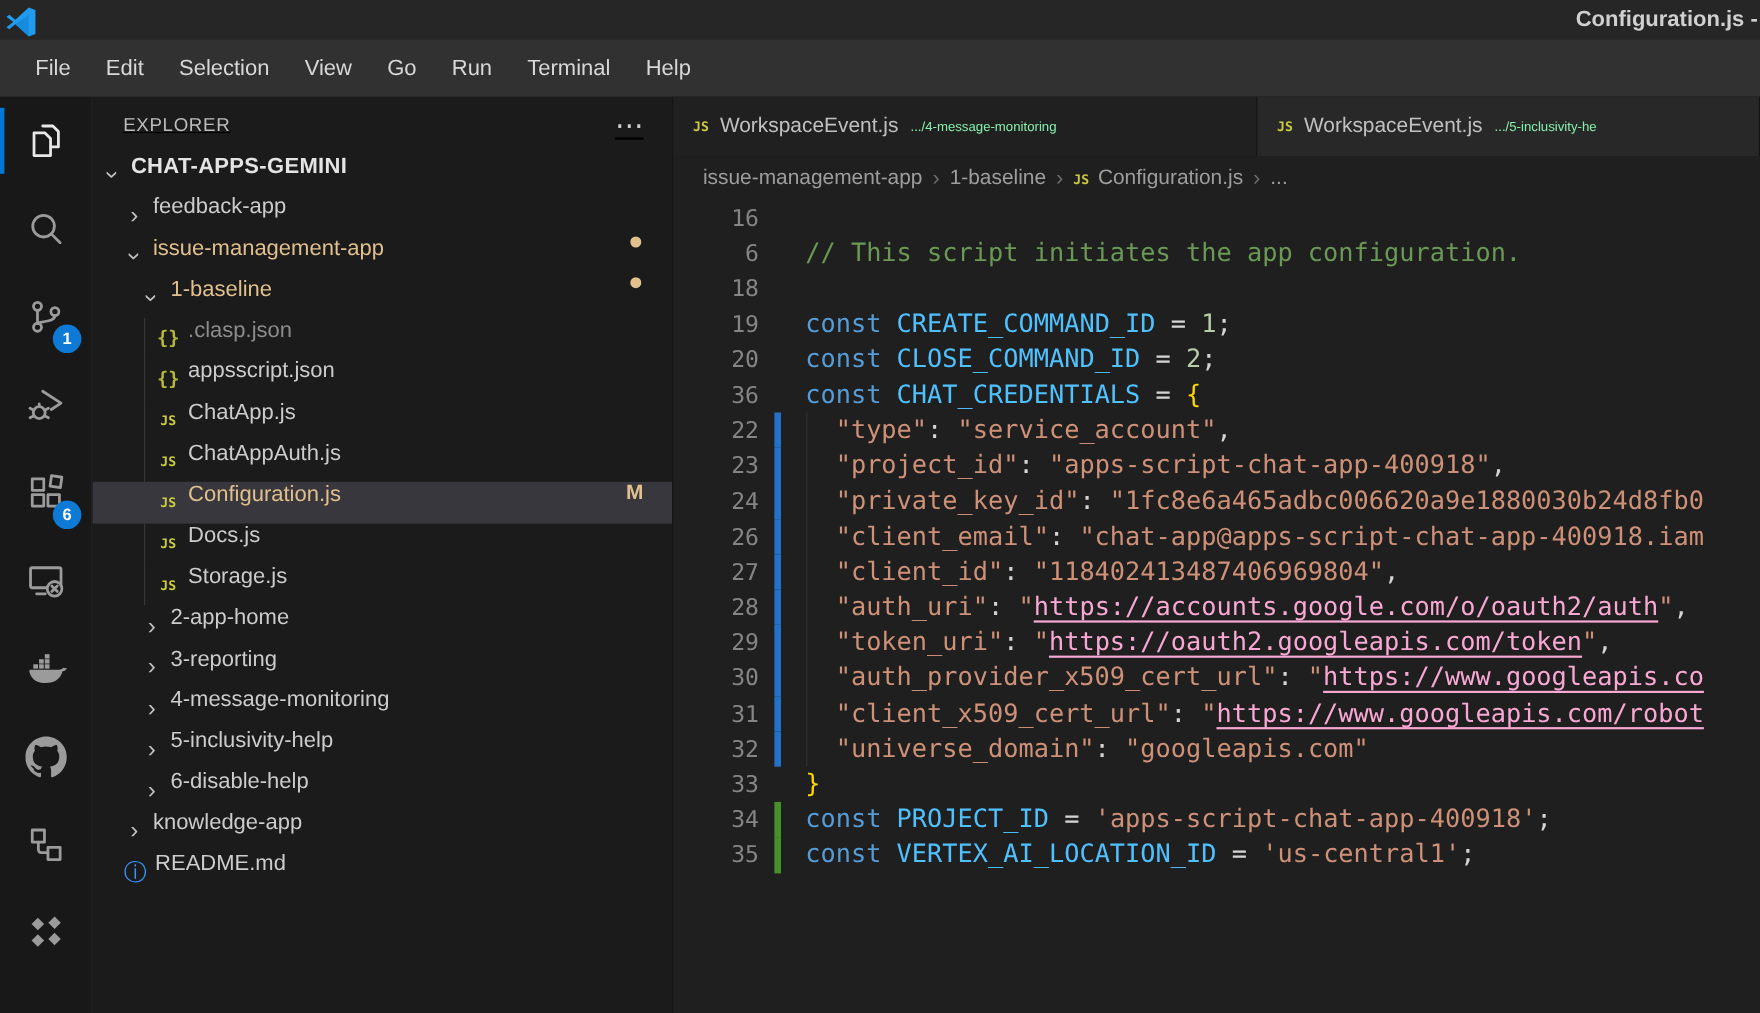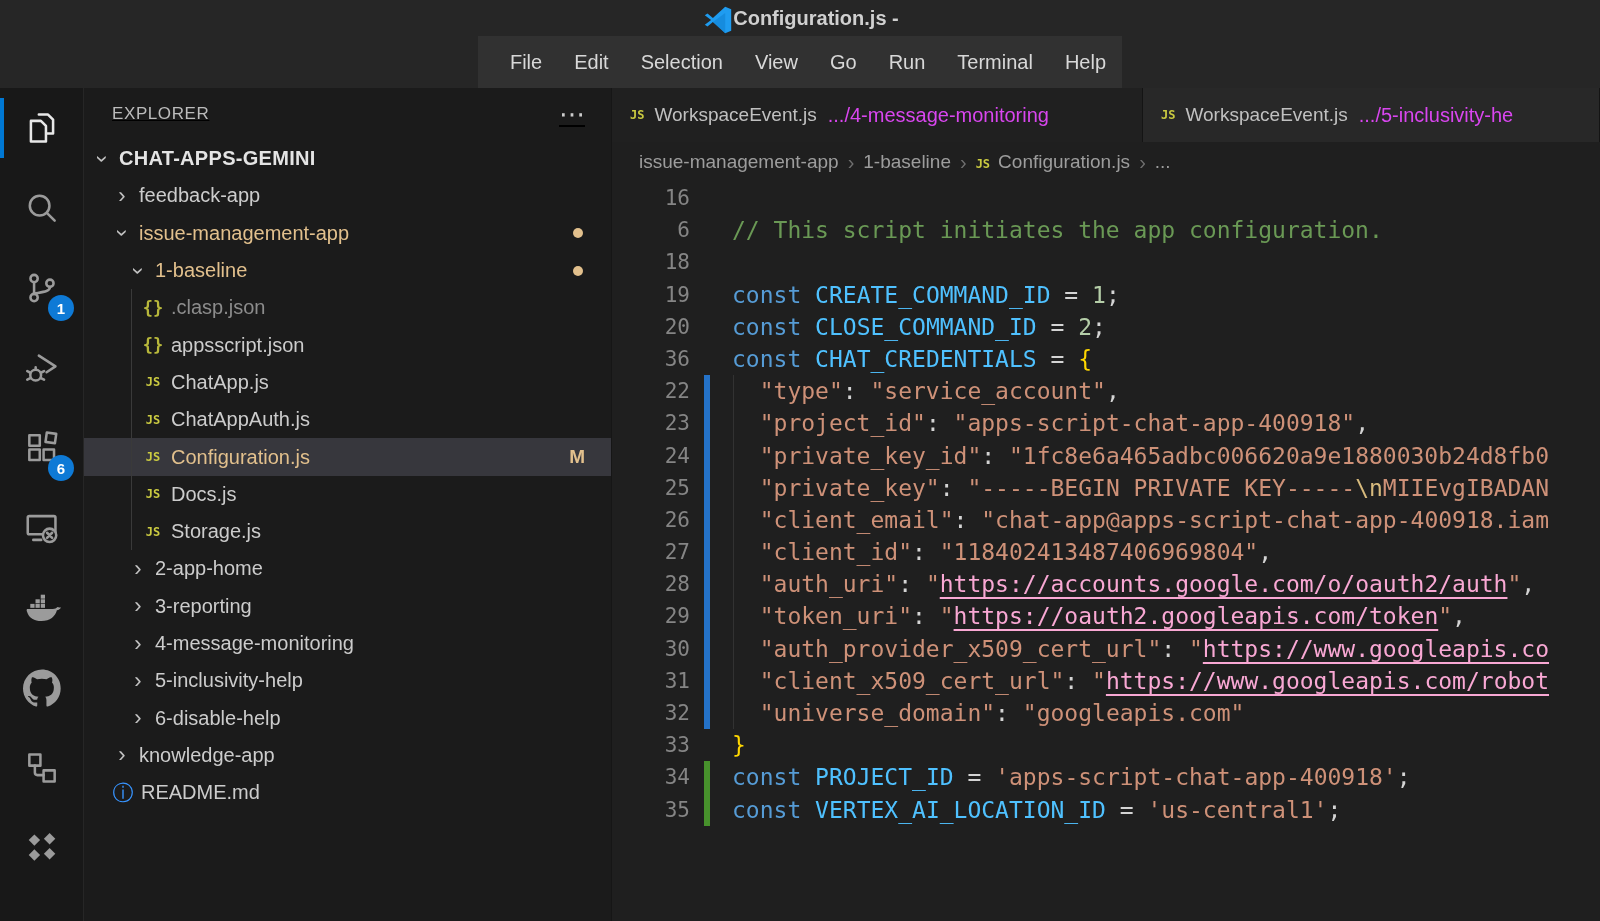--- a/index.html
+++ b/index.html
@@ -1,20 +1,20 @@
 <!DOCTYPE html>
 <html><head>
 <meta charset="utf-8">
 <style>
   * { box-sizing: border-box; margin: 0; padding: 0; }
   html,body { width:1600px; height:921px; overflow:hidden; background:#1f1f1f;
     font-family:"Liberation Sans", sans-serif; -webkit-font-smoothing:antialiased; }
 
   
-  .titlebar { height:88px; display:flex; flex-direction:column; background:#262626;align-items:center; }
+  .titlebar { height:88px; display:flex; flex-direction:column; background:#262626; }
   .tb-top { height:36px; display:flex; align-items:center; padding:0 2px 0 4px; }
   .logo { width:30px; height:30px; margin-top:4px; }
   .win-title { margin-left:auto; color:#d0d0d0; font-size:20px; font-weight:700; white-space:nowrap; }
   .menubar { height:52px; display:flex; align-items:center; padding-left:16px; background:#313131; }
   .menu-item { padding:0 16px; color:#d8d8d8; font-size:20px; height:100%; display:flex; align-items:center; cursor:pointer; }
 
   
   .main { display:flex; height:833px; }
 
   
@@ -25,21 +25,21 @@
   .ab-item.active::before { content:''; position:absolute; left:0; top:10px; bottom:10px; width:4px; background:#0078d4; }
   .ab-badge { position:absolute; right:9px; bottom:7px; min-width:26px; height:26px; padding:0 4px; border-radius:13px;
     background:#0e7ad6; color:#fff; font-size:15px; font-weight:700; display:flex; align-items:center; justify-content:center; }
 
   
   .sidebar { width:528px; background:#1b1b1b; border-right:1px solid #161616; flex:none; display:flex; flex-direction:column; }
   .sb-header { height:52px; display:flex; align-items:center; padding:0 26px 0 28px; flex:none;text-decoration:underline; }
   .sb-title { color:#bcbcbc; font-size:17px; letter-spacing:.6px; }
   .sb-more { margin-left:auto; color:#cccccc; font-size:26px; line-height:10px; cursor:pointer; }
   .tree { flex:1; overflow:hidden; }
-  .tree-row { height:37.3px; display:flex; align-items:center; position:relative; color:#cccccc; font-size:20px; cursor:pointer; white-space:nowrap; }
+  .tree-row { height:37.3px; display:flex; position:relative; color:#cccccc; font-size:20px; cursor:pointer; white-space:nowrap; }
   .tree-row.selected { background:#37373d; }
   .tree-row.guide::before { content:''; position:absolute; left:47px; top:0; bottom:0; width:1px; background:#3a3a3a; }
   .lvl0 { padding-left:6px; }  .lvl1 { padding-left:26px; }
   .lvl2 { padding-left:42px; } .lvl3 { padding-left:56px; }
   .tw { width:24px; flex:none; text-align:center; color:#c2c2c2; font-size:22px; line-height:20px; display:inline-block; }
   .tw.down { transform:rotate(90deg); }
   .fi { width:26px; flex:none; text-align:center; display:inline-block; font-family:"DejaVu Sans Mono",monospace; }
   .fi-json { color:#b7b73b; font-size:17px; font-weight:700; }
   .fi-js { color:#cbcb41; font-size:12px; font-weight:700; }
   .fi-info { color:#3794ff; font-size:21px; font-family:"DejaVu Sans",sans-serif; }
@@ -50,21 +50,21 @@
   .git-dot { margin-left:auto; margin-right:28px; width:10px; height:10px; border-radius:50%; background:#e2c08d; flex:none; }
   .git-M { margin-left:auto; margin-right:26px; color:#e2c08d; font-size:19px; font-weight:600; flex:none; }
 
   
   .editor { flex:1; min-width:0; display:flex; flex-direction:column; background:#1f1f1f; }
   .tabstrip { height:54px; background:#191919; display:flex; flex:none; }
   .tab { display:flex; align-items:center; padding:0 18px; font-size:19px; color:#c0c0c0; border-right:1px solid #141414; cursor:pointer; white-space:nowrap; overflow:hidden; }
   .tab:nth-child(1) { width:531px; background:#202020; flex:none; }
   .tab:nth-child(2) { flex:1; background:#282828; }
   .tab .fi { width:auto; margin-right:10px; }
-  .tab-desc { color:#d946ef; margin-left:11px; font-size:20px; }
+  .tab-desc { color:#86efac; margin-left:11px; font-size:12px; }
   .breadcrumb { height:40px; display:flex; align-items:center; padding-left:27px; font-size:19px; color:#9d9d9d; flex:none; }
   .crumb { cursor:pointer; }
   .crumb-sep { margin:0 9px; color:#6f6f6f; font-size:20px; }
   .breadcrumb .fi { width:auto; margin-right:8px; }
 
   .code { flex:1; overflow:hidden; font-family:"DejaVu Sans Mono",monospace; font-size:23px; cursor:text; }
   .code-line { height:32.2px; line-height:32.2px; display:flex; white-space:pre; position:relative; }
   .ln { width:78px; flex:none; text-align:right; color:#858585; font-size:21px; }
   .gut { width:6px; flex:none; margin-left:14px; }
   .gut.modified { background:#2472c8; }
@@ -352,21 +352,20 @@
     <div class="code" id="code">
         <div class="code-line"><span class="ln">16</span><span class="gut "></span><span class="txt"></span></div>
         <div class="code-line"><span class="ln">6</span><span class="gut "></span><span class="txt"><span class="tk-cm">// This script initiates the app configuration.</span></span></div>
         <div class="code-line"><span class="ln">18</span><span class="gut "></span><span class="txt"></span></div>
         <div class="code-line"><span class="ln">19</span><span class="gut "></span><span class="txt"><span class="tk-kw">const</span><span class="tk-op"> </span><span class="tk-cn">CREATE_COMMAND_ID</span><span class="tk-op"> = </span><span class="tk-num">1</span><span class="tk-op">;</span></span></div>
         <div class="code-line"><span class="ln">20</span><span class="gut "></span><span class="txt"><span class="tk-kw">const</span><span class="tk-op"> </span><span class="tk-cn">CLOSE_COMMAND_ID</span><span class="tk-op"> = </span><span class="tk-num">2</span><span class="tk-op">;</span></span></div>
         <div class="code-line"><span class="ln">36</span><span class="gut "></span><span class="txt"><span class="tk-kw">const</span><span class="tk-op"> </span><span class="tk-cn">CHAT_CREDENTIALS</span><span class="tk-op"> = </span><span class="tk-br">{</span></span></div>
         <div class="code-line ig"><span class="ln">22</span><span class="gut modified"></span><span class="txt"><span class="tk-str">  "type"</span><span class="tk-op">: </span><span class="tk-str">"service_account"</span><span class="tk-op">,</span></span></div>
         <div class="code-line ig"><span class="ln">23</span><span class="gut modified"></span><span class="txt"><span class="tk-str">  "project_id"</span><span class="tk-op">: </span><span class="tk-str">"apps-script-chat-app-400918"</span><span class="tk-op">,</span></span></div>
         <div class="code-line ig"><span class="ln">24</span><span class="gut modified"></span><span class="txt"><span class="tk-str">  "private_key_id"</span><span class="tk-op">: </span><span class="tk-str">"1fc8e6a465adbc006620a9e1880030b24d8fb0</span></span></div>
-        <div class="code-line ig"><span class="ln">25</span><span class="gut modified"></span><span class="txt"><span class="tk-str">  "private_key"</span><span class="tk-op">: </span><span class="tk-str">"-----BEGIN PRIVATE KEY-----</span><span class="tk-esc">\n</span><span class="tk-str">MIIEvgIBADAN</span></span></div>
         <div class="code-line ig"><span class="ln">26</span><span class="gut modified"></span><span class="txt"><span class="tk-str">  "client_email"</span><span class="tk-op">: </span><span class="tk-str">"chat-app@apps-script-chat-app-400918.iam</span></span></div>
         <div class="code-line ig"><span class="ln">27</span><span class="gut modified"></span><span class="txt"><span class="tk-str">  "client_id"</span><span class="tk-op">: </span><span class="tk-str">"118402413487406969804"</span><span class="tk-op">,</span></span></div>
         <div class="code-line ig"><span class="ln">28</span><span class="gut modified"></span><span class="txt"><span class="tk-str">  "auth_uri"</span><span class="tk-op">: </span><span class="tk-str">"</span><span class="tk-url">https://accounts.google.com/o/oauth2/auth</span><span class="tk-str">"</span><span class="tk-op">,</span></span></div>
         <div class="code-line ig"><span class="ln">29</span><span class="gut modified"></span><span class="txt"><span class="tk-str">  "token_uri"</span><span class="tk-op">: </span><span class="tk-str">"</span><span class="tk-url">https://oauth2.googleapis.com/token</span><span class="tk-str">"</span><span class="tk-op">,</span></span></div>
         <div class="code-line ig"><span class="ln">30</span><span class="gut modified"></span><span class="txt"><span class="tk-str">  "auth_provider_x509_cert_url"</span><span class="tk-op">: </span><span class="tk-str">"</span><span class="tk-url">https://www.googleapis.co</span></span></div>
         <div class="code-line ig"><span class="ln">31</span><span class="gut modified"></span><span class="txt"><span class="tk-str">  "client_x509_cert_url"</span><span class="tk-op">: </span><span class="tk-str">"</span><span class="tk-url">https://www.googleapis.com/robot</span></span></div>
         <div class="code-line ig"><span class="ln">32</span><span class="gut modified"></span><span class="txt"><span class="tk-str">  "universe_domain"</span><span class="tk-op">: </span><span class="tk-str">"googleapis.com"</span></span></div>
         <div class="code-line"><span class="ln">33</span><span class="gut "></span><span class="txt"><span class="tk-br">}</span></span></div>
         <div class="code-line"><span class="ln">34</span><span class="gut added"></span><span class="txt"><span class="tk-kw">const</span><span class="tk-op"> </span><span class="tk-cn">PROJECT_ID</span><span class="tk-op"> = </span><span class="tk-str">'apps-script-chat-app-400918'</span><span class="tk-op">;</span></span></div>
         <div class="code-line"><span class="ln">35</span><span class="gut added"></span><span class="txt"><span class="tk-kw">const</span><span class="tk-op"> </span><span class="tk-cn">VERTEX_AI_LOCATION_ID</span><span class="tk-op"> = </span><span class="tk-str">'us-central1'</span><span class="tk-op">;</span></span></div>

